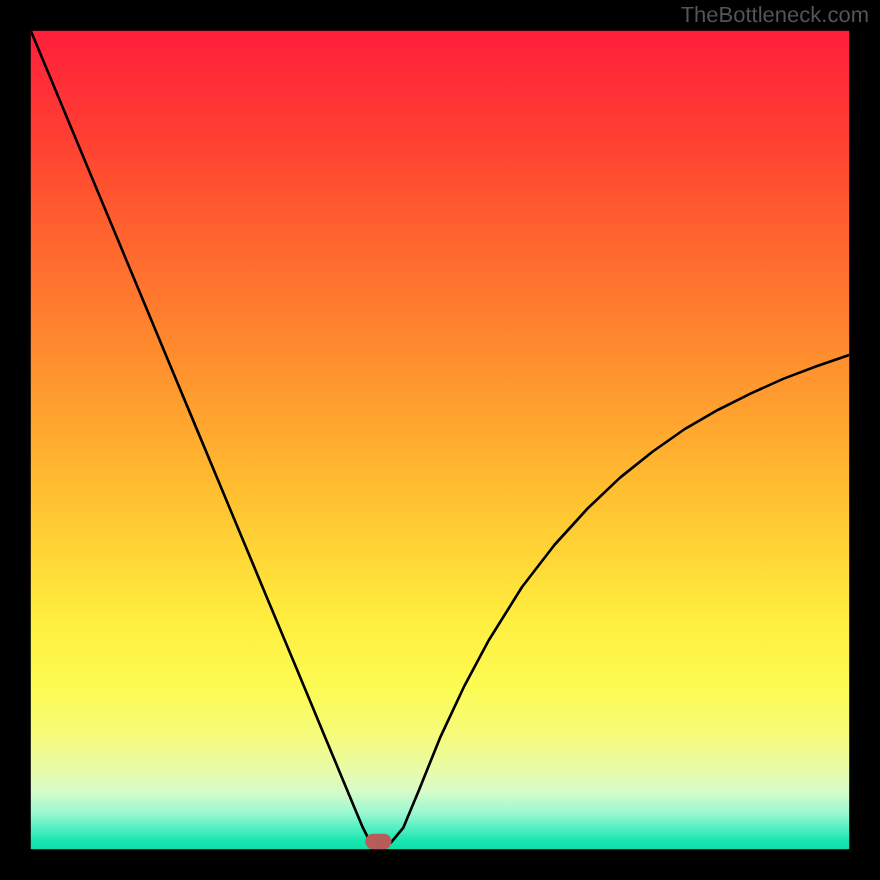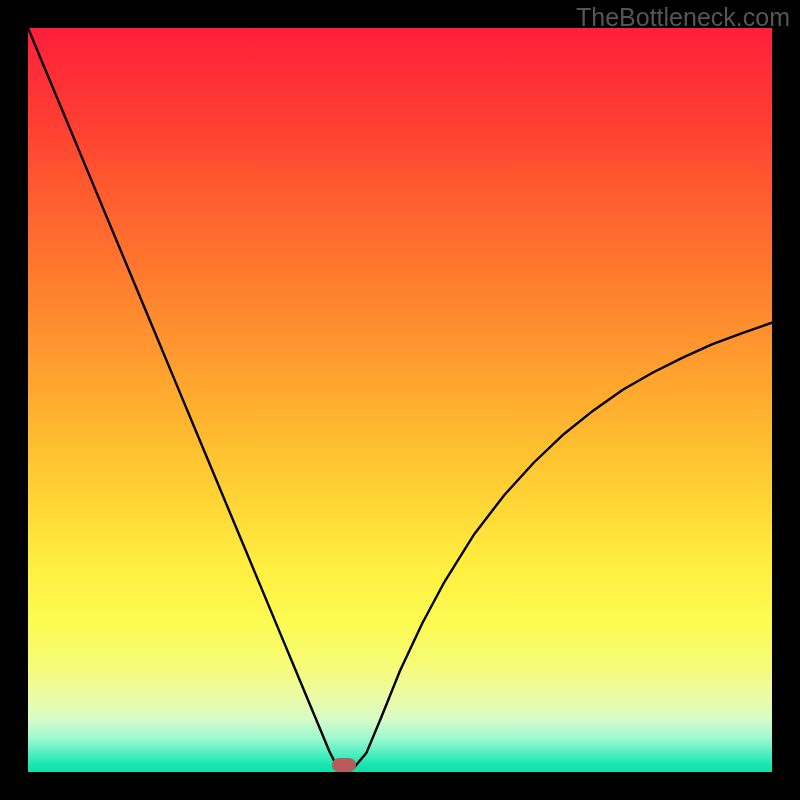--- a/index.html
+++ b/index.html
@@ -14,21 +14,21 @@
   .wrap {
     position: relative;
     width: 800px;
     height: 800px;
   }
   .watermark {
     position: absolute;
     top: 3px;
     right: 10px;
     color: #555555;
-    font-size: 25px;
+    font-size: 20px;
     font-weight: 500;
     letter-spacing: 0px;
     z-index: 10;
     user-select: none;
   }
   .plot-area {
     position: absolute;
     left: 28px;
     top: 28px;
     width: 744px;

